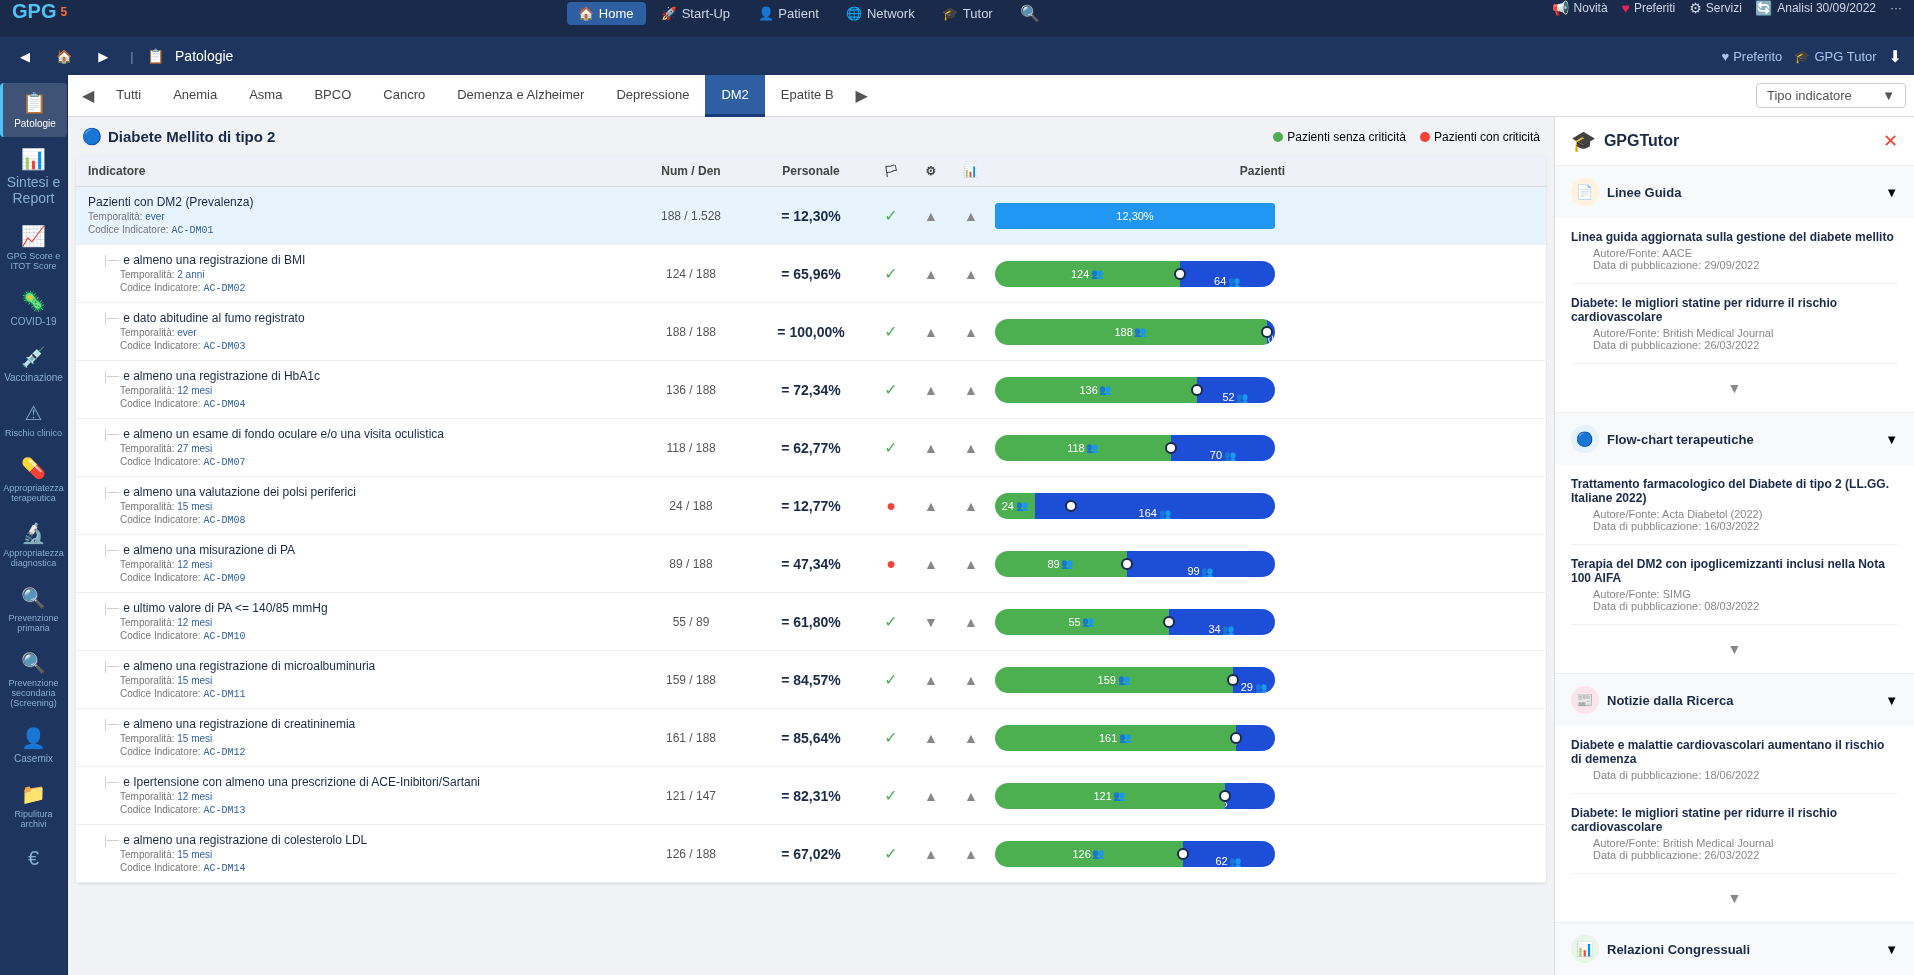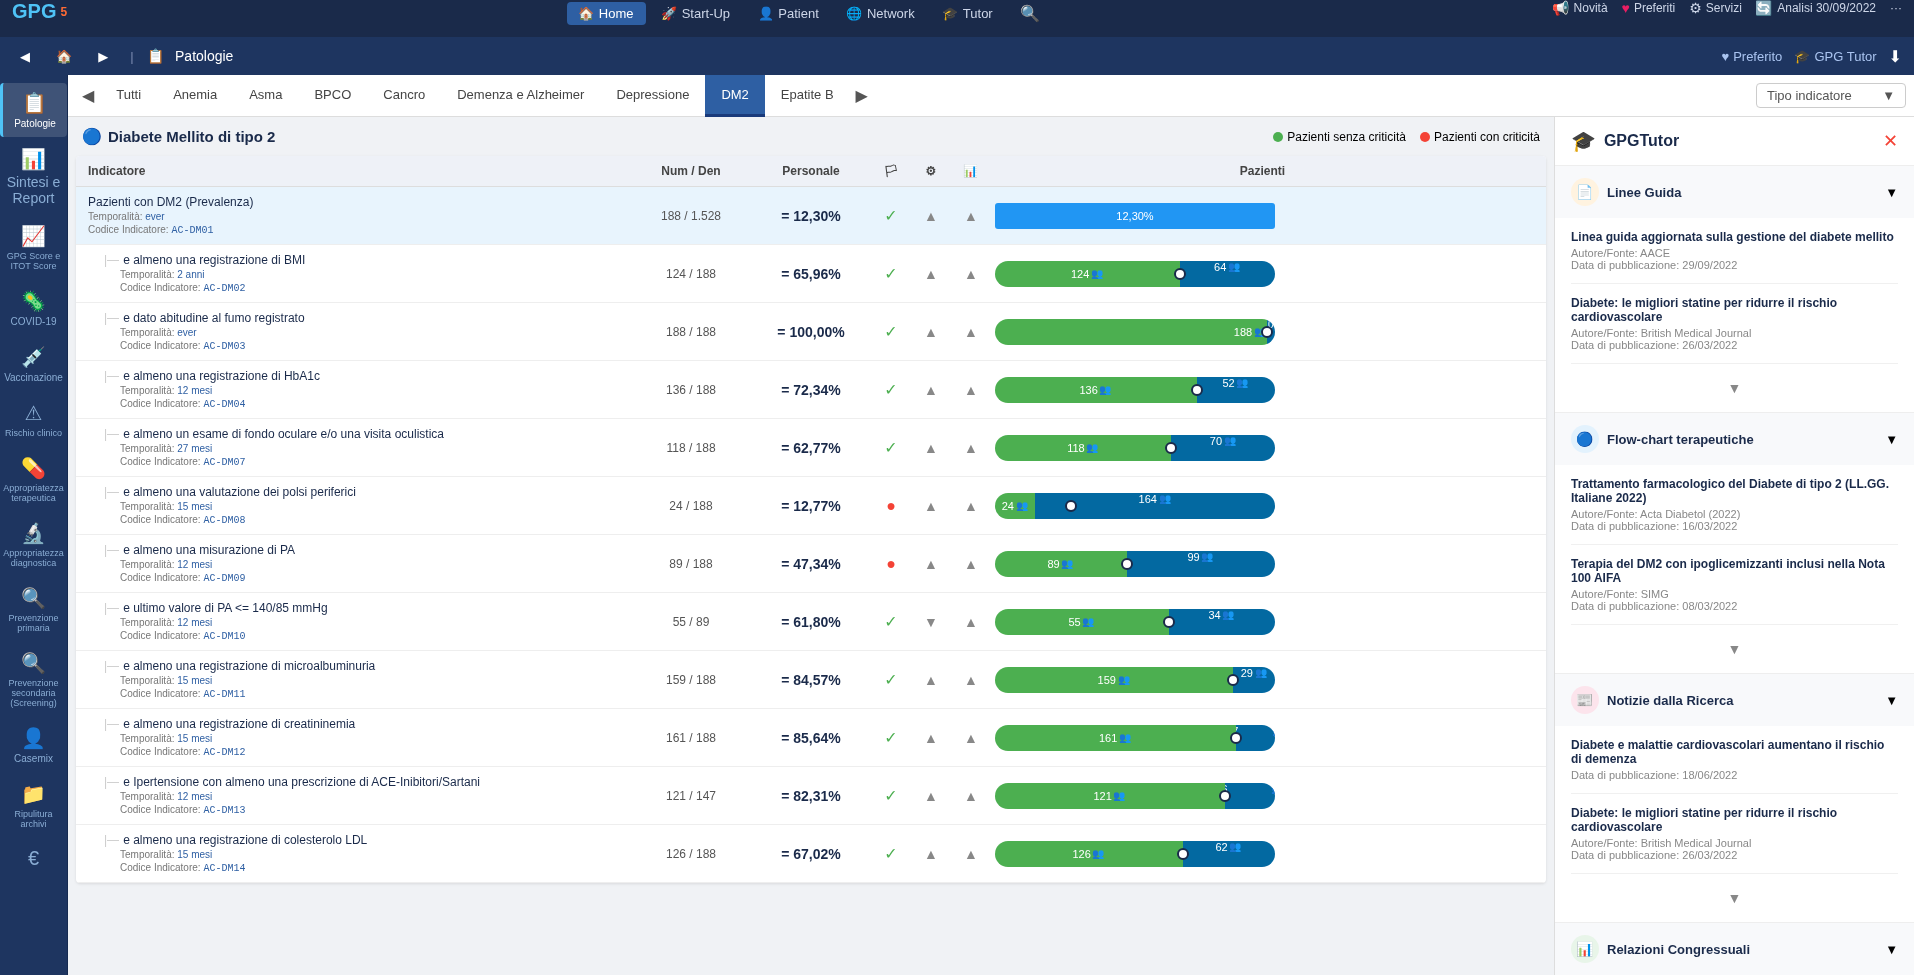--- a/index.html
+++ b/index.html
@@ -345,24 +345,24 @@
       background: #4caf50;
       height: 100%;
       display: flex;
       align-items: center;
       justify-content: center;
       color: white;
       font-size: 11px;
       font-weight: 500;
     }
     .bar-red {
-      background: #0369a1;
+      background: #1d4ed8;
       height: 100%;
       display: flex;
-      align-items: flex-start;
+      align-items: flex-end;
       justify-content: center;
       color: white;
       font-size: 11px;
       font-weight: 500;
     }
     .bar-blue {
       background: #2196f3;
       height: 26px;
       display: flex;
       align-items: center;
@@ -453,20 +453,21 @@
     .tutor-entry:last-child { border-bottom: none; margin-bottom: 0; }
     .tutor-entry-title {
       font-size: 12px;
       font-weight: 600;
       color: #1a2a4a;
       margin-bottom: 3px;
     }
     .tutor-entry-meta {
       font-size: 11px;
       color: #888;
+      margin-left: 22px;
     }
     .show-more {
       text-align: center;
       padding: 4px;
       color: #888;
       cursor: pointer;
       font-size: 14px;
     }
 
     
@@ -731,21 +732,21 @@
                 Codice Indicatore: <a href="#">AC-DM03</a>
               </div>
             </div>
             <div class="num-den">188 / 188</div>
             <div class="percentage">= <span>100,00%</span></div>
             <div class="icon-cell check-green">✓</div>
             <div class="icon-cell arrow-up">▲</div>
             <div class="icon-cell arrow-up">▲</div>
             <div class="patient-bar-cell">
               <div class="bar-container" style="max-width:280px;">
-                <div class="bar-green" style="width:97%; position:relative;justify-content:flex-end;">
+                <div class="bar-green" style="width:97%; position:relative;">
                   <span>188</span>
                   <span style="margin-left:2px; font-size:10px;">👥</span>
                 </div>
                 <div style="width:12px; height:12px; background:white; border:2px solid #1a2a4a; border-radius:50%; position:absolute; left:calc(97% - 6px); z-index:2;"></div>
                 <div class="bar-red" style="width:3%;">
                   <span style="font-size:10px;">0</span>
                 </div>
               </div>
             </div>
           </div>

